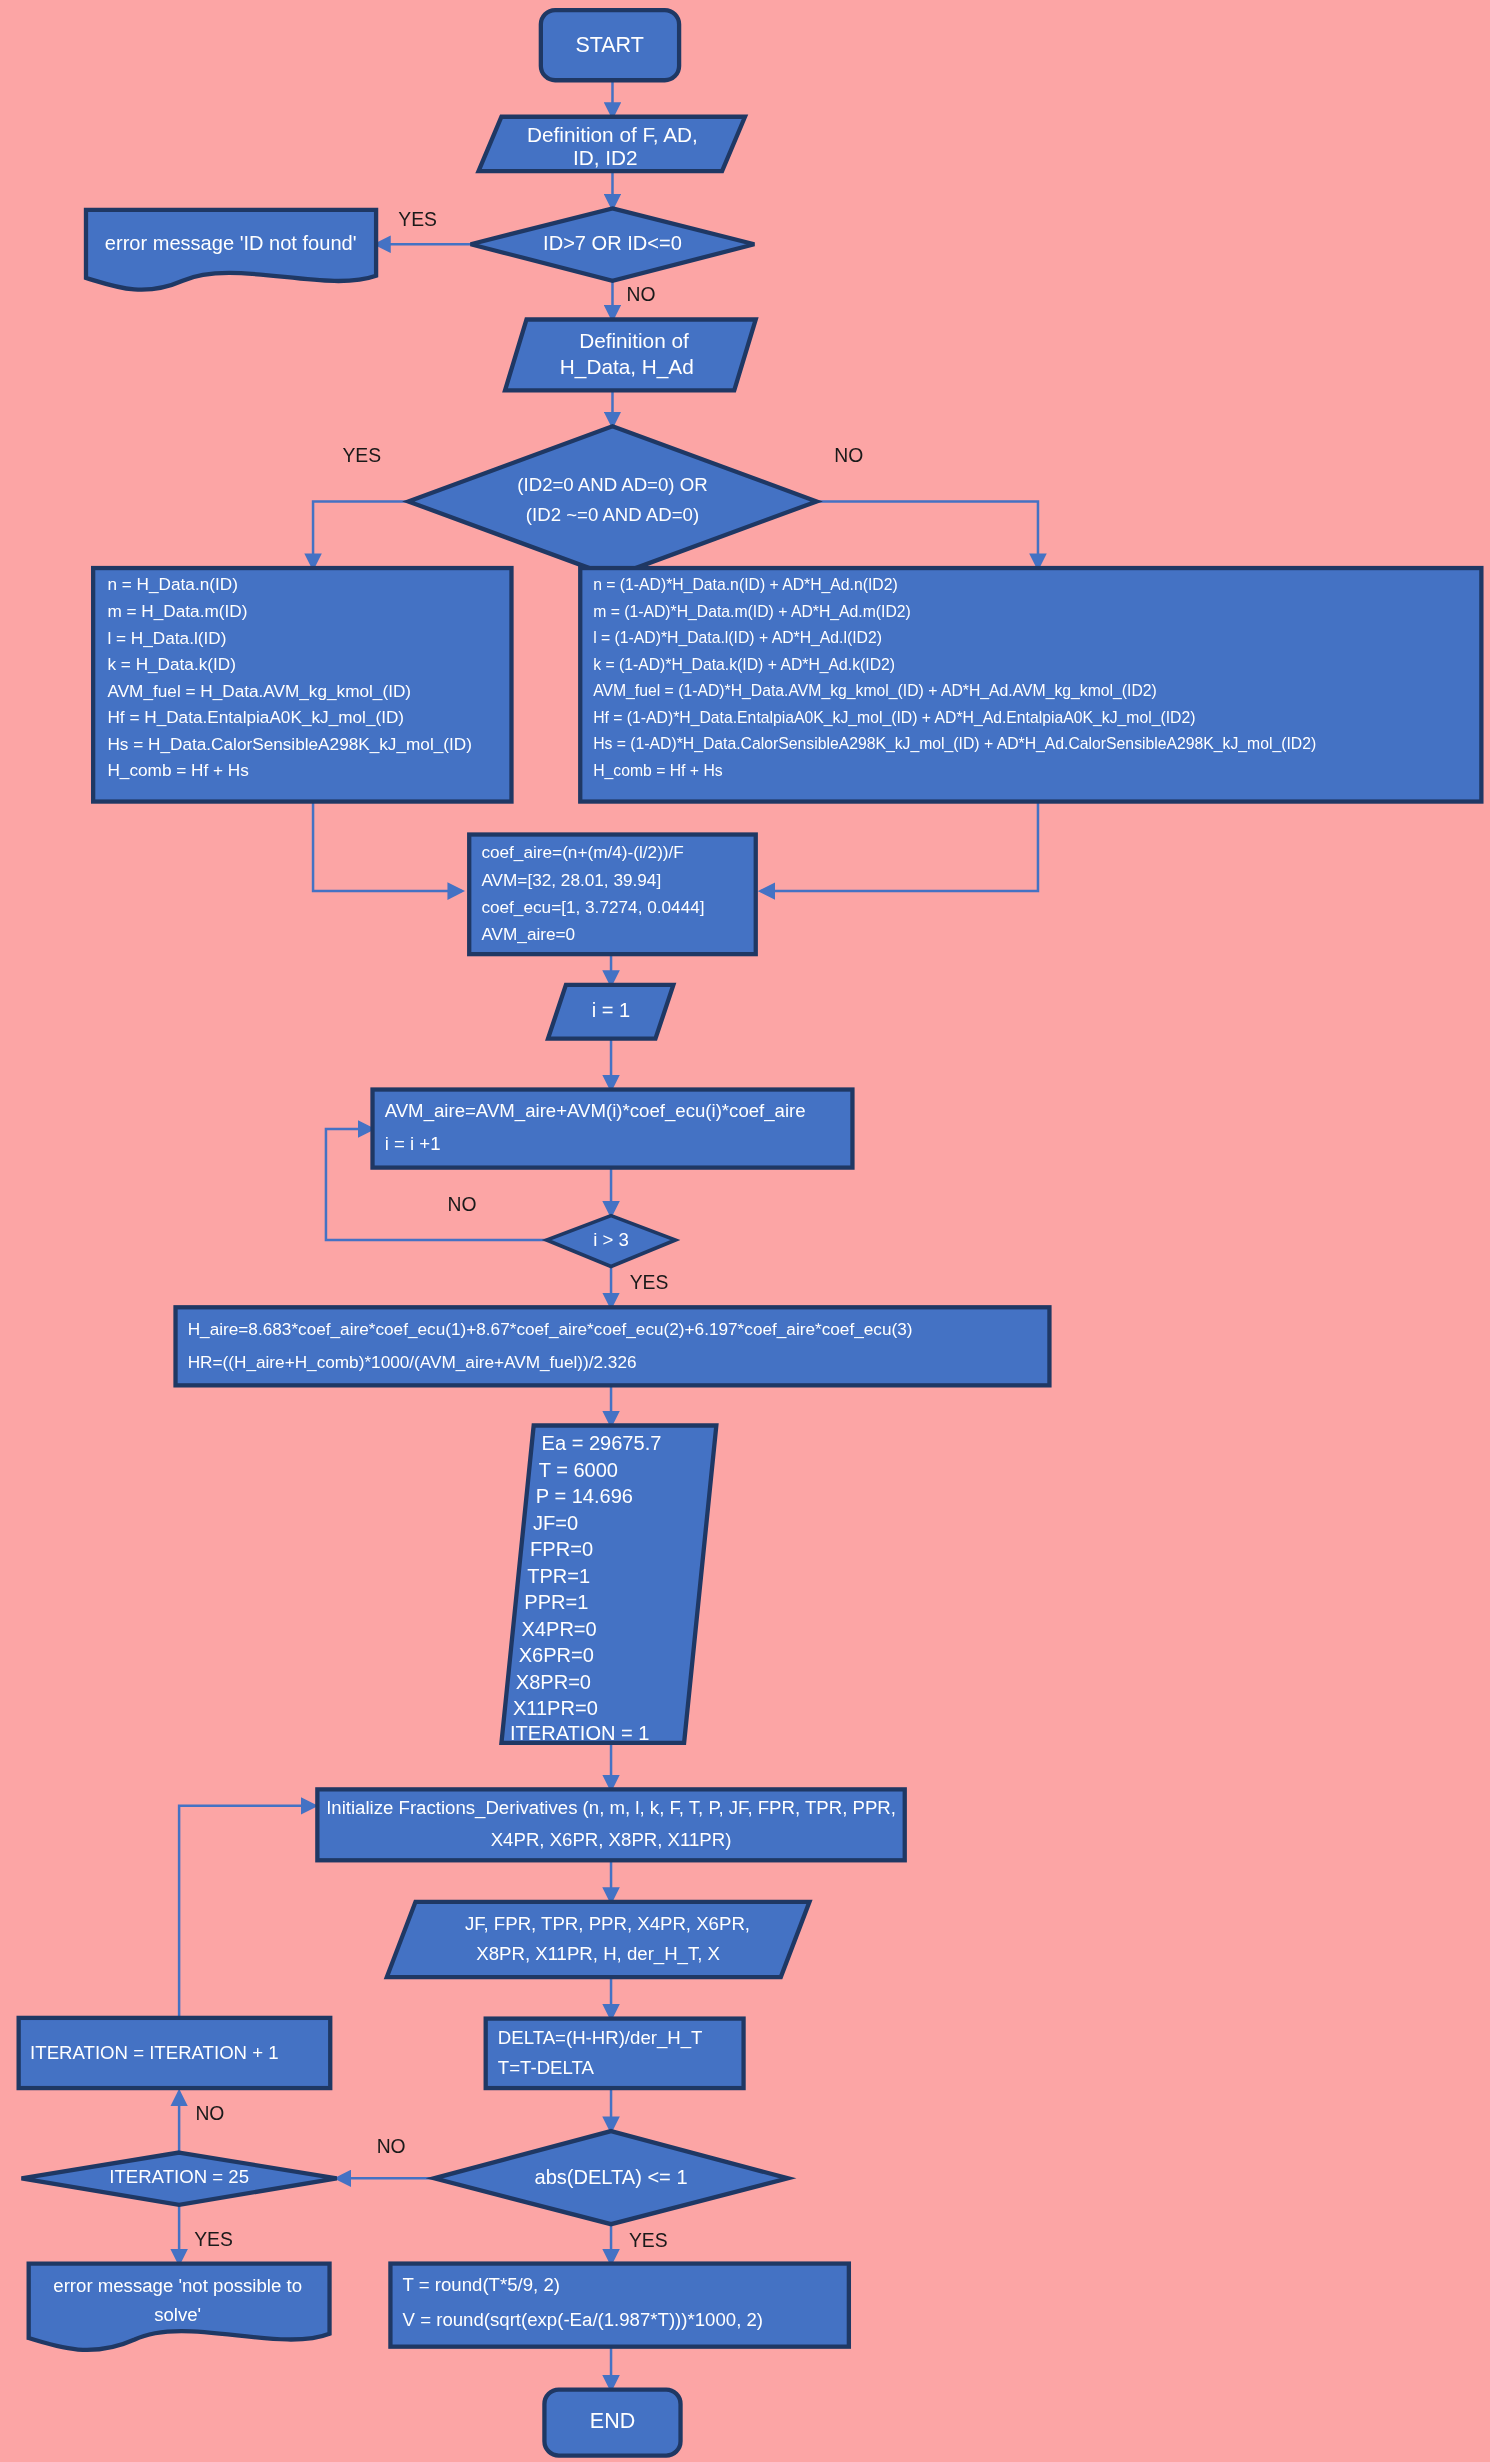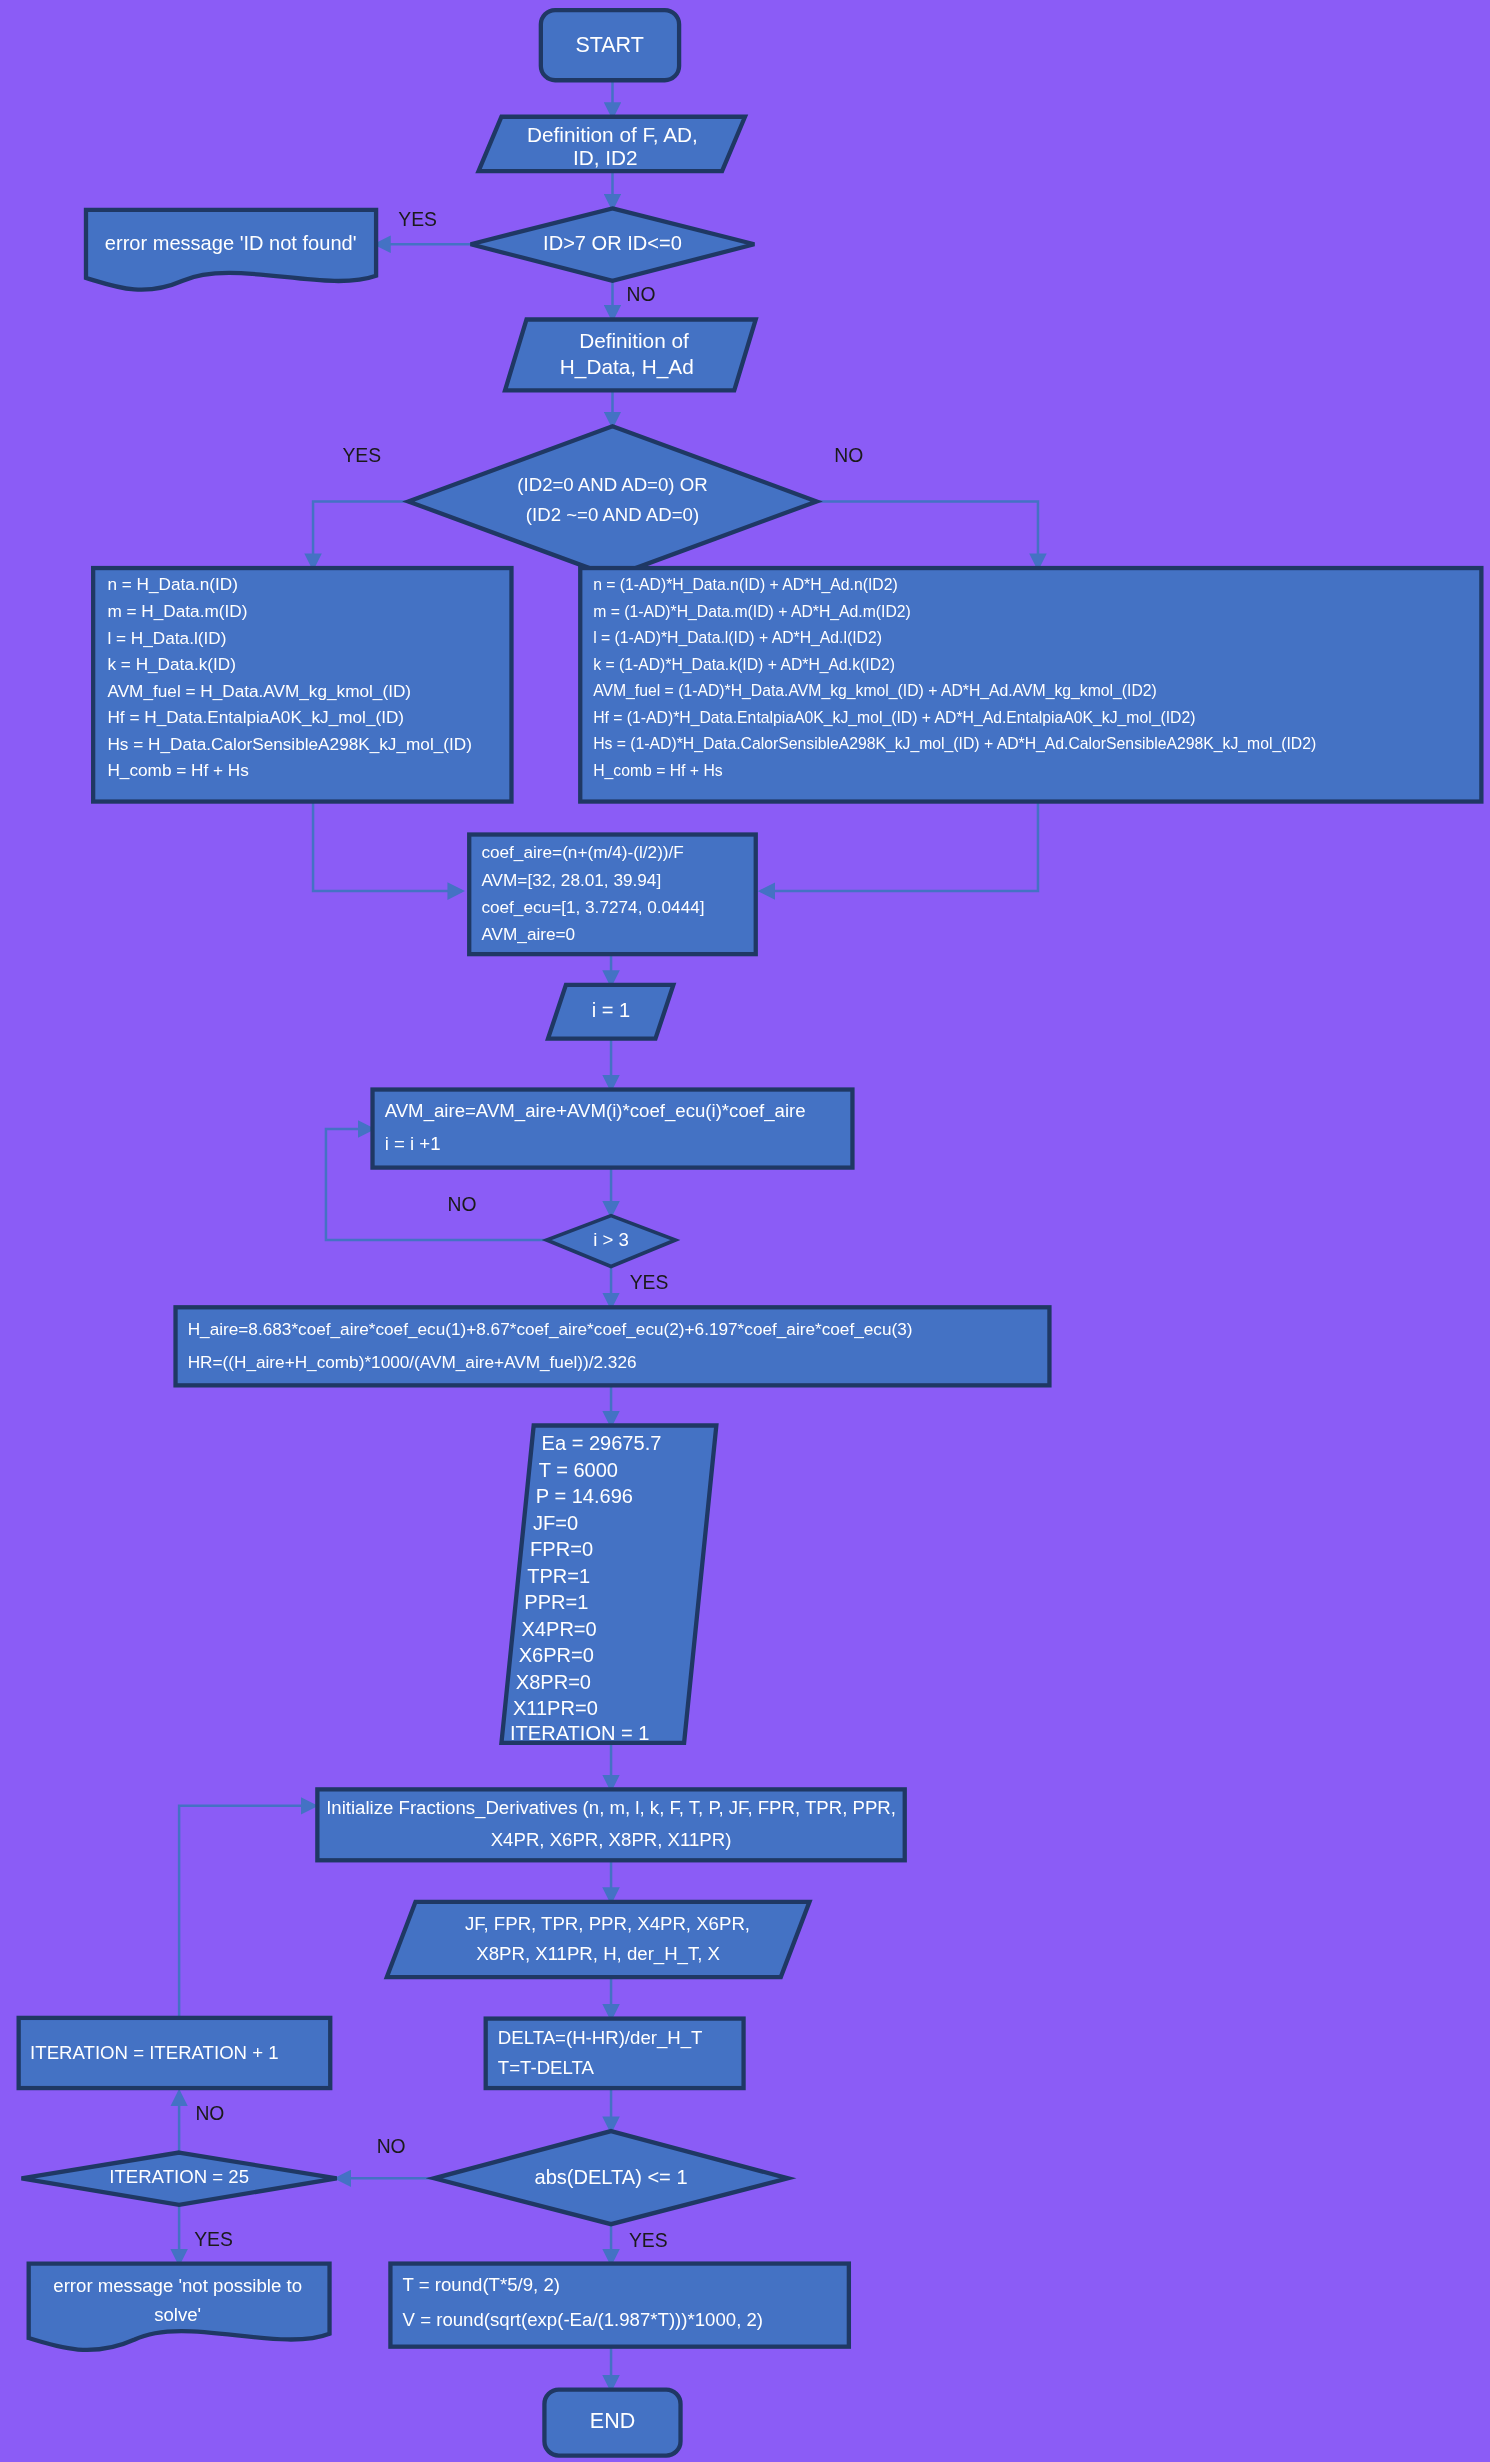--- a/index.html
+++ b/index.html
@@ -4,21 +4,21 @@
 <style>
   html, body {
     margin: 0;
     padding: 0;
     background: #ffffff;
   }
   #canvas {
     position: relative;
     width: 1490px;
     height: 2462px;
-    background: #8b5cf6;
+    background: #fca5a5;
     font-family: "Liberation Sans", sans-serif;
   }
   #flow {
     display: block;
     width: 1490px;
     height: 2462px;
   }
   .shape-fill { fill: #4472C4; }
   .shape-stroke { stroke: #1F3864; stroke-width: 6; }
   .shape-stroke-thin { stroke: #1F3864; stroke-width: 5; }

